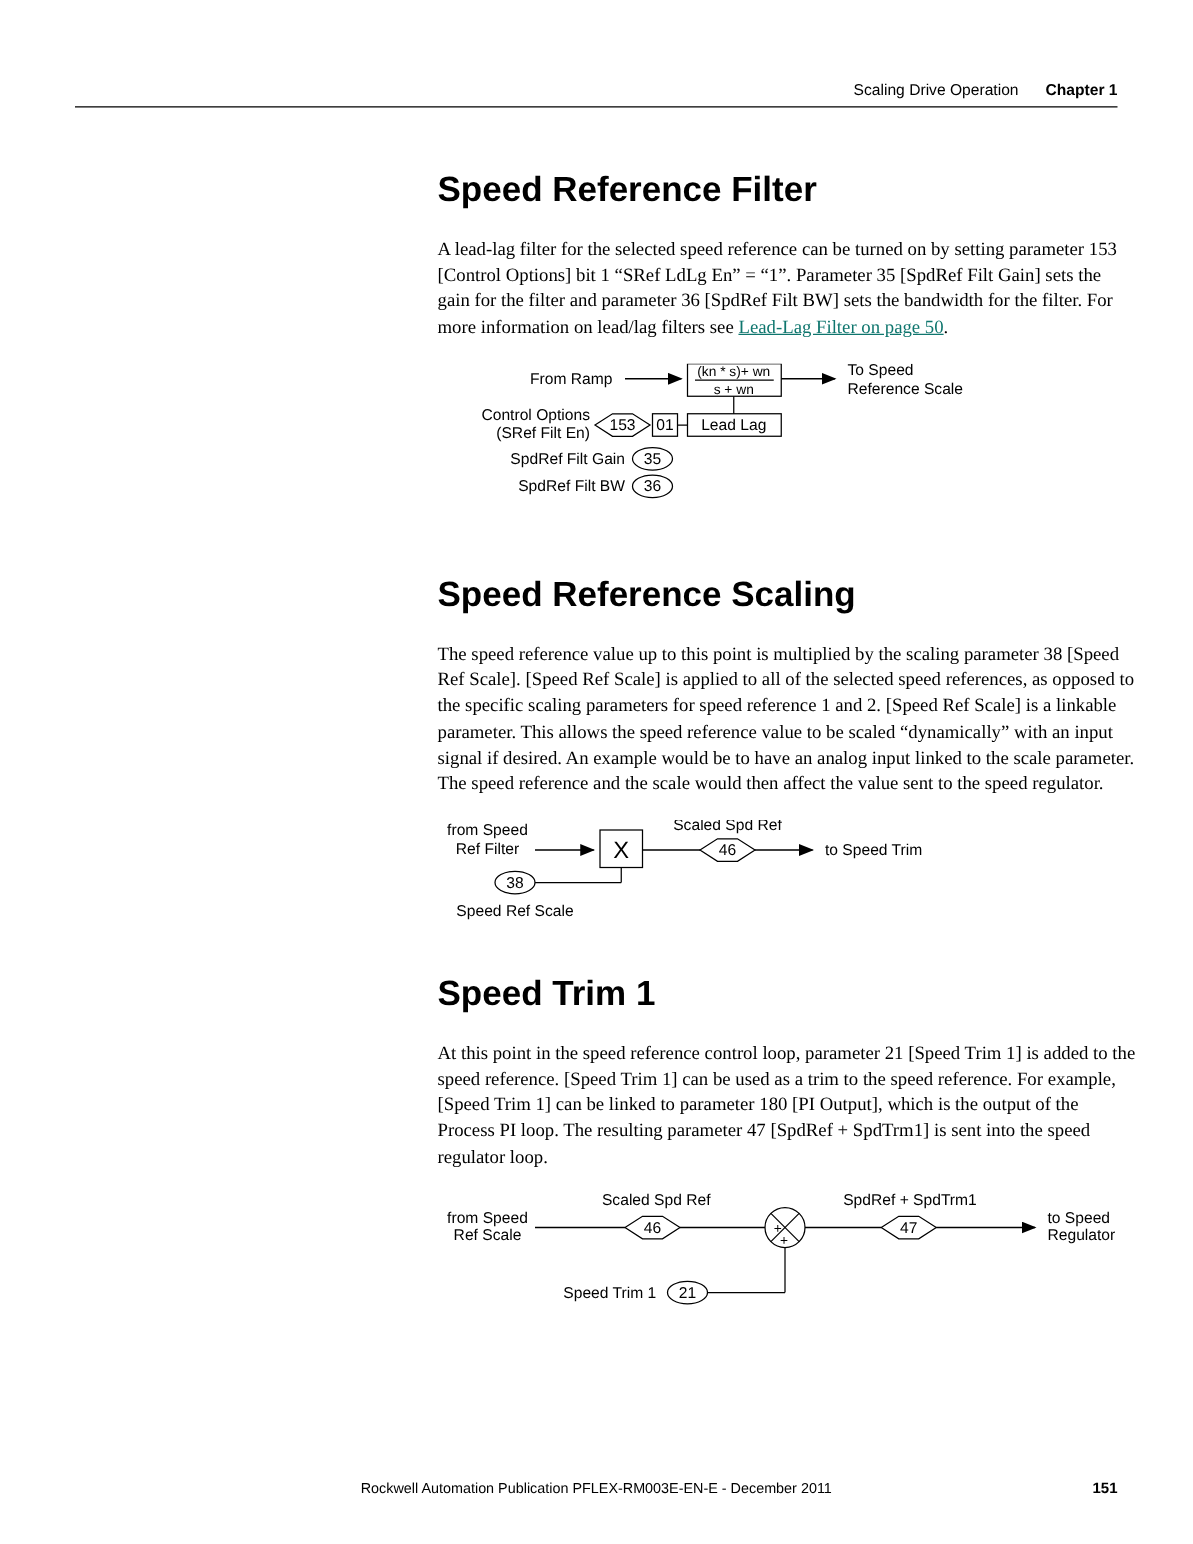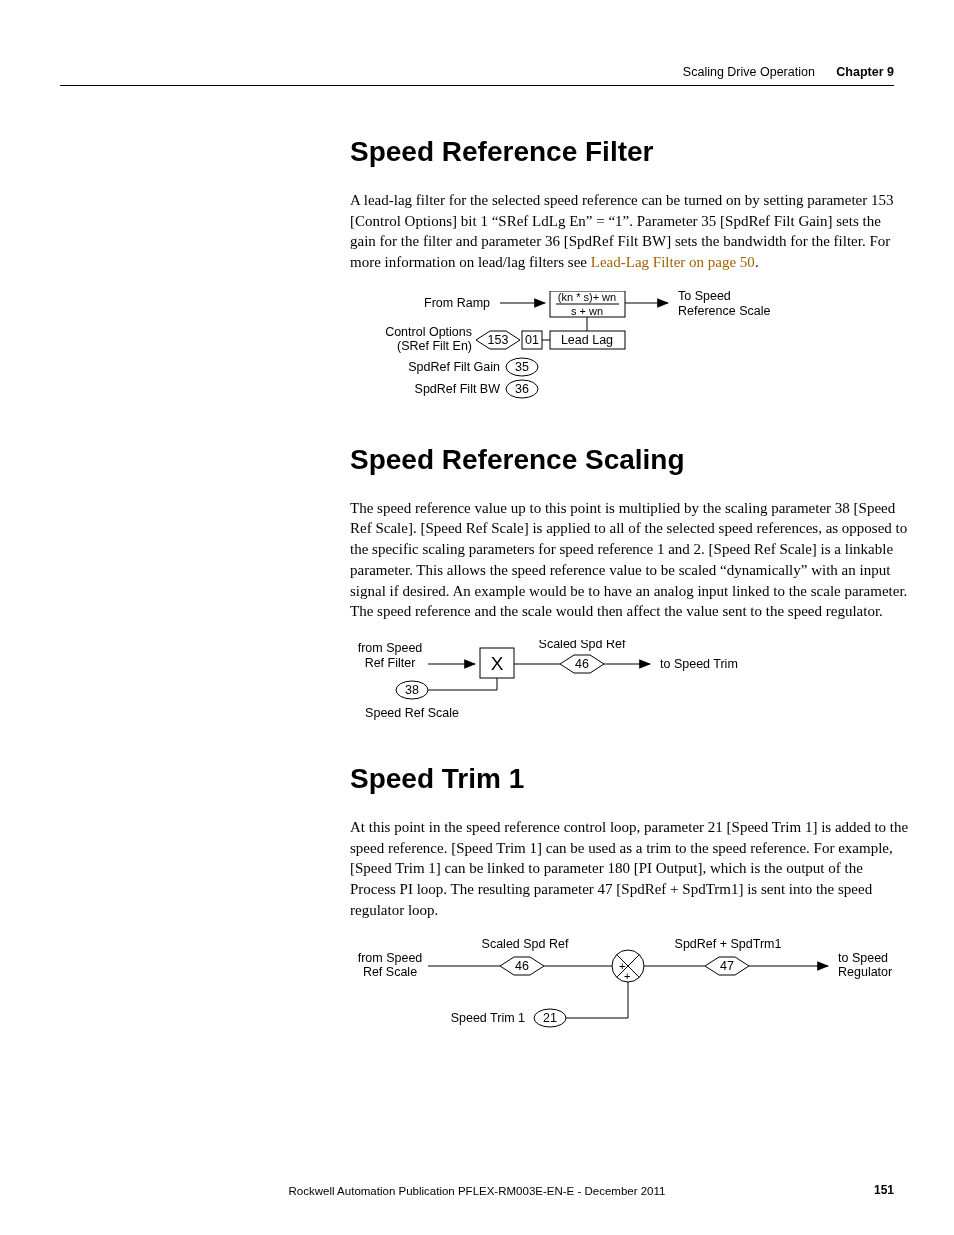--- a/index.html
+++ b/index.html
@@ -37,21 +37,21 @@
     font-weight: bold;
     font-size: 28px;
     margin: 0 0 22px 0;
   }
   p.body {
     font-family: Georgia, 'Times New Roman', serif;
     font-size: 15px;
     line-height: 1.38;
     margin: 0 0 18px 0;
   }
-  a.link { color: #a16207; }
+  a.link { color: #0f766e; text-decoration: underline; }
   .diagram {
     font-family: Arial, Helvetica, sans-serif;
     font-size: 12.5px;
   }
   .footer {
     position: absolute;
     bottom: 38px;
     left: 0; right: 0;
     text-align: center;
     font-family: Arial, Helvetica, sans-serif;
@@ -68,21 +68,21 @@
   svg text { font-family: Arial, Helvetica, sans-serif; }
   .svg-label { font-size: 12.5px; }
   .svg-small { font-size: 11px; }
 </style>
 </head>
 <body>
 
 <div class="page">
   <div class="header">
     <span class="breadcrumb">Scaling Drive Operation</span>
-    <span class="chapter">Chapter 9</span>
+    <span class="chapter">Chapter 1</span>
   </div>
 
   <div class="content">
 
     <h2 class="section">Speed Reference Filter</h2>
     <p class="body">
       <span>A lead-lag filter for the selected speed reference can be turned on by setting parameter 153 [Control Options] bit 1 “SRef LdLg En” = “1”. Parameter 35 [SpdRef Filt Gain] sets the gain for the filter and parameter 36 [SpdRef Filt BW] sets the bandwidth for the filter. For more information on lead/lag filters see </span>
       <a class="link">Lead-Lag Filter on page 50</a><span>.</span>
     </p>
 
@@ -122,21 +122,21 @@
         <text x="150" y="80" text-anchor="end" class="svg-label">SpdRef Filt Gain</text>
         <ellipse cx="172" cy="76" rx="16" ry="9" fill="#fff" stroke="#000"></ellipse>
         <text x="172" y="80" text-anchor="middle" class="svg-label">35</text>
 
         <text x="150" y="102" text-anchor="end" class="svg-label">SpdRef Filt BW</text>
         <ellipse cx="172" cy="98" rx="16" ry="9" fill="#fff" stroke="#000"></ellipse>
         <text x="172" y="102" text-anchor="middle" class="svg-label">36</text>
       </svg>
     </div>
 
-    <h2 class="section" style="margin-top:30px">Speed Reference Scaling</h2>
+    <h2 class="section" style="margin-top:46px">Speed Reference Scaling</h2>
     <p class="body">The speed reference value up to this point is multiplied by the scaling parameter 38 [Speed Ref Scale]. [Speed Ref Scale] is applied to all of the selected speed references, as opposed to the specific scaling parameters for speed reference 1 and 2. [Speed Ref Scale] is a linkable parameter. This allows the speed reference value to be scaled “dynamically” with an input signal if desired. An example would be to have an analog input linked to the scale parameter. The speed reference and the scale would then affect the value sent to the speed regulator.</p>
 
     <div class="diagram">
       <svg width="560" height="100" viewBox="0 0 560 100">
         <defs>
           <marker id="arrow2" markerWidth="10" markerHeight="8" refX="9" refY="4" orient="auto">
             <polygon points="0 0, 10 4, 0 8" fill="#000"></polygon>
           </marker>
         </defs>
         <text x="40" y="12" text-anchor="middle" class="svg-label">from Speed</text>

